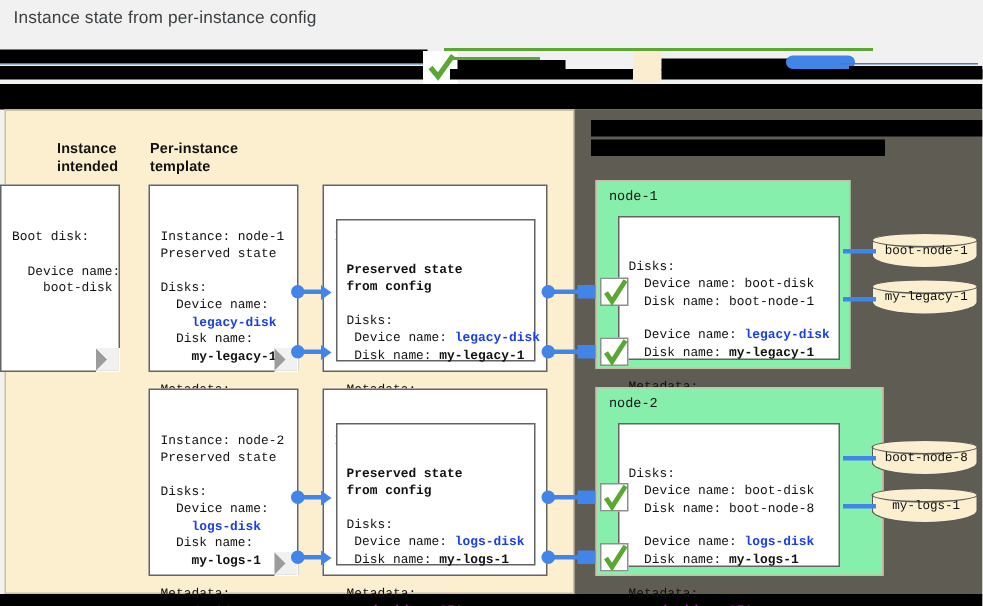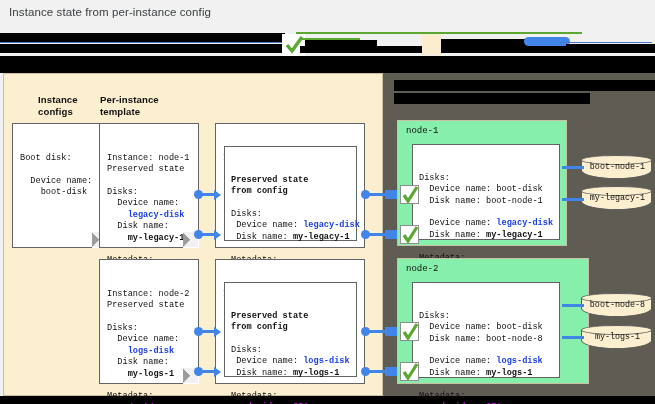--- a/index.html
+++ b/index.html
@@ -167,33 +167,33 @@
 </div>
 
 <div id="band-top"></div>
 <div id="band-bottom"></div>
 
 <div id="panel-left"></div>
 <div id="panel-right"></div>
 
 <div class="col-head" style="left:13px;top:94px;margin-left:25px;">
   <div>Instance</div>
-  <div>configs</div>
+  <div>intended</div>
 </div>
 <div class="col-head" style="left:100px;top:94px;">
   <div>Per-instance</div>
   <div>template</div>
 </div>
 <div class="col-head" style="left:215px;top:84px;">
 </div>
 
 <div class="right-redaction" style="left:394px;top:80px;width:261px;height:11px;"></div>
 <div class="right-redaction" style="left:394px;top:93px;width:196px;height:11px;"></div>
 
-<div class="card" style="left:12px;top:123px;width:96px;height:125px;">
+<div class="card" style="left:0;top:123px;width:80px;height:125px;">
   <div class="pad"><span>Boot disk:</span>
 <span></span>
 <span>  Device name:</span>
 <span>    boot-disk</span></div>
   <div class="dogear"></div>
 </div>
 
 <div class="card" style="left:99px;top:123px;width:100px;height:125px;">
   <div class="pad"><span>Instance: node-1</span>
 <span>Preserved state</span>

